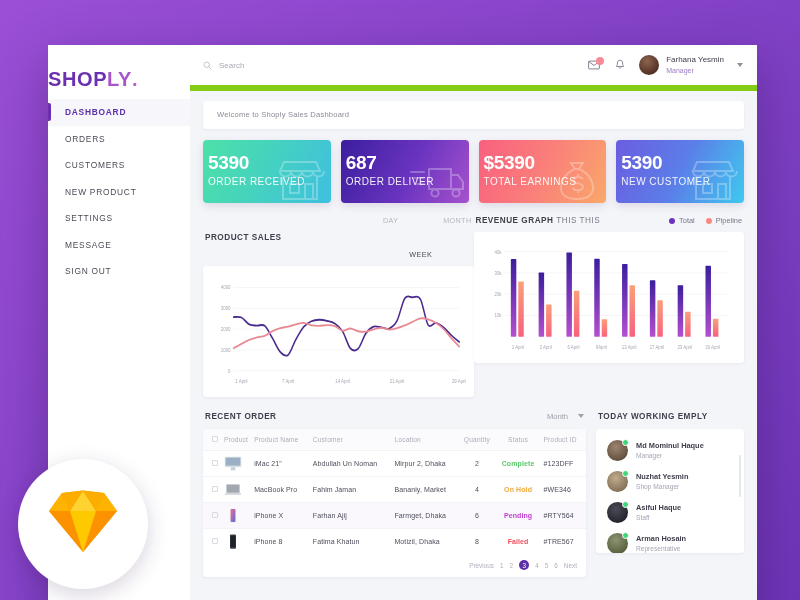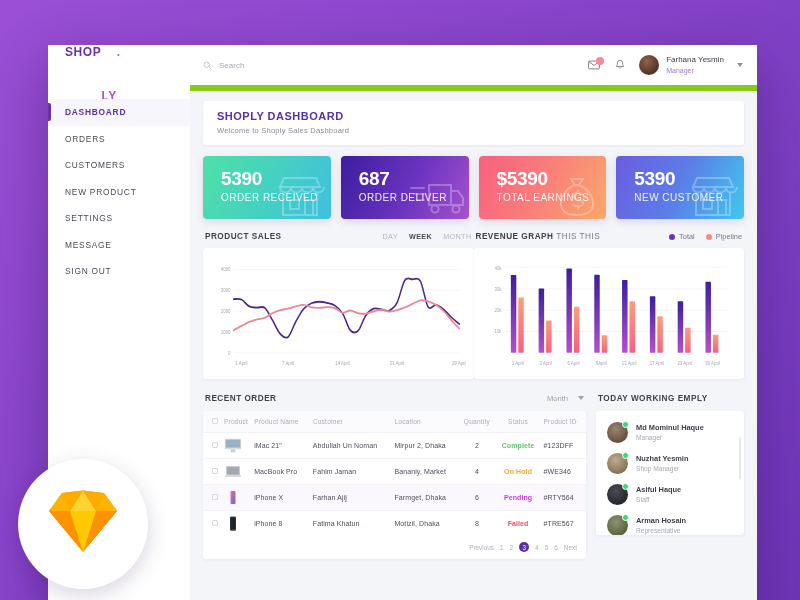--- a/index.html
+++ b/index.html
@@ -23,23 +23,22 @@
 
   
   .sidebar {
     width: 142px; height: 100%;
     background: #ffffff;
     flex: 0 0 142px;
     position: relative;
   }
   .brand {
     height: 46px;
-    display: flex; align-items: flex-start;
-    padding-left: 17px;
-    font-size: 12px; font-weight: bold;
+    display: flex; align-items: flex-end;
+    font-size: 20px; font-weight: bold;
     letter-spacing: .6px;
   }
   .brand .b1 { color: #6c2fb0; }
   .brand .b2 { color: #a855c9; margin-top: 44px; }
   .brand .b3 { color: #b95fd0; }
 
   .nav { margin-top: 8px; }
   .nav-item {
     height: 26.5px;
     display: flex; align-items: center;
@@ -110,21 +109,21 @@
     margin-bottom: 11px;
   }
   .welcome h1 { font-size: 11px; color: #5b2fa8; letter-spacing: .5px; margin-bottom: 4px; }
   .welcome p { font-size: 7.6px; color: #8b8b99; letter-spacing: .2px; }
 
   
   .stats { display: flex; gap: 10px; margin-bottom: 13px; }
   .stat {
     flex: 1; height: 63px; border-radius: 4px;
     position: relative; overflow: hidden;
-    padding: 13px 0 0 18px;
+    padding: 13px 0 0 5px;
     box-shadow: 0 3px 8px rgba(60,30,90,.13);
   }
   .stat .num { font-size: 19px; font-weight: bold; color: #fff; line-height: 1; letter-spacing: -.3px; }
   .stat .lbl { font-size: 10px; color: rgba(255,255,255,.92); letter-spacing: .5px; margin-top: 4px; }
   .stat .art { position: absolute; right: 4px; bottom: -4px; opacity: .28; }
   .s1 { background: linear-gradient(115deg, #4ee0a8 0%, #45d3bd 45%, #3fbfe0 100%); }
   .s2 { background: linear-gradient(115deg, #3b1e9e 0%, #6b34c0 55%, #a552cc 100%); }
   .s3 { background: linear-gradient(115deg, #f8607f 0%, #fa7f7a 50%, #f9a86a 100%); }
   .s4 { background: linear-gradient(115deg, #6b5de0 0%, #5b7ee8 50%, #3fc9ef 100%); }
 
@@ -132,21 +131,21 @@
   .charts { display: flex; margin-bottom: 13px; }
   .chart-col { flex: 1; min-width: 0; }
   .chart-head {
     display: flex; align-items: center; justify-content: space-between;
     margin-bottom: 7px; padding: 0 2px;
   }
   .chart-title { font-size: 8.2px; font-weight: bold; color: #3f3f4c; letter-spacing: .5px; }
   .chart-title .sub { font-weight: normal; color: #7a7a88; }
   .toggles { display: flex; gap: 11px; }
   .toggle { font-size: 7.2px; color: #b4b4c0; letter-spacing: .4px; cursor: pointer; }
-  .toggle.active { color: #4a4a58; font-weight: bold; }
+  .toggle.active { color: #4a4a58; font-weight: normal; margin-top: 34px; }
   .legend { display: flex; gap: 11px; align-items: center; }
   .leg { display: flex; align-items: center; gap: 4px; font-size: 7.4px; color: #76768a; }
   .leg .dot { width: 6px; height: 6px; border-radius: 50%; }
   .chart-card {
     background: #fff; border-radius: 3px;
     box-shadow: 0 1px 3px rgba(40,20,70,.06);
     height: 131px; padding: 8px 8px 4px 4px;
   }
   .chart-card svg { display: block; width: 100%; height: 100%; }
   .axis-lbl { font-size: 5.6px; fill: #a6a6b4; font-family: "Liberation Sans", sans-serif; }
@@ -285,21 +284,20 @@
           <div class="p-name">Farhana Yesmin</div>
           <div class="p-role">Manager</div>
         </div>
         <span class="caret"></span>
       </div>
     </header>
 
     <div class="content">
 
       <section class="welcome">
-        <h1>SHOPLY DASHBOARD</h1>
         <p>Welcome to Shoply Sales Dashboard</p>
       </section>
 
       <section class="stats">
         <div class="stat s1">
           <div class="num">5390</div>
           <div class="lbl">ORDER RECEIVED</div>
           <span class="art">
             <svg width="54" height="46" viewBox="0 0 54 46">
                 <g fill="none" stroke="#fff" stroke-width="2">

